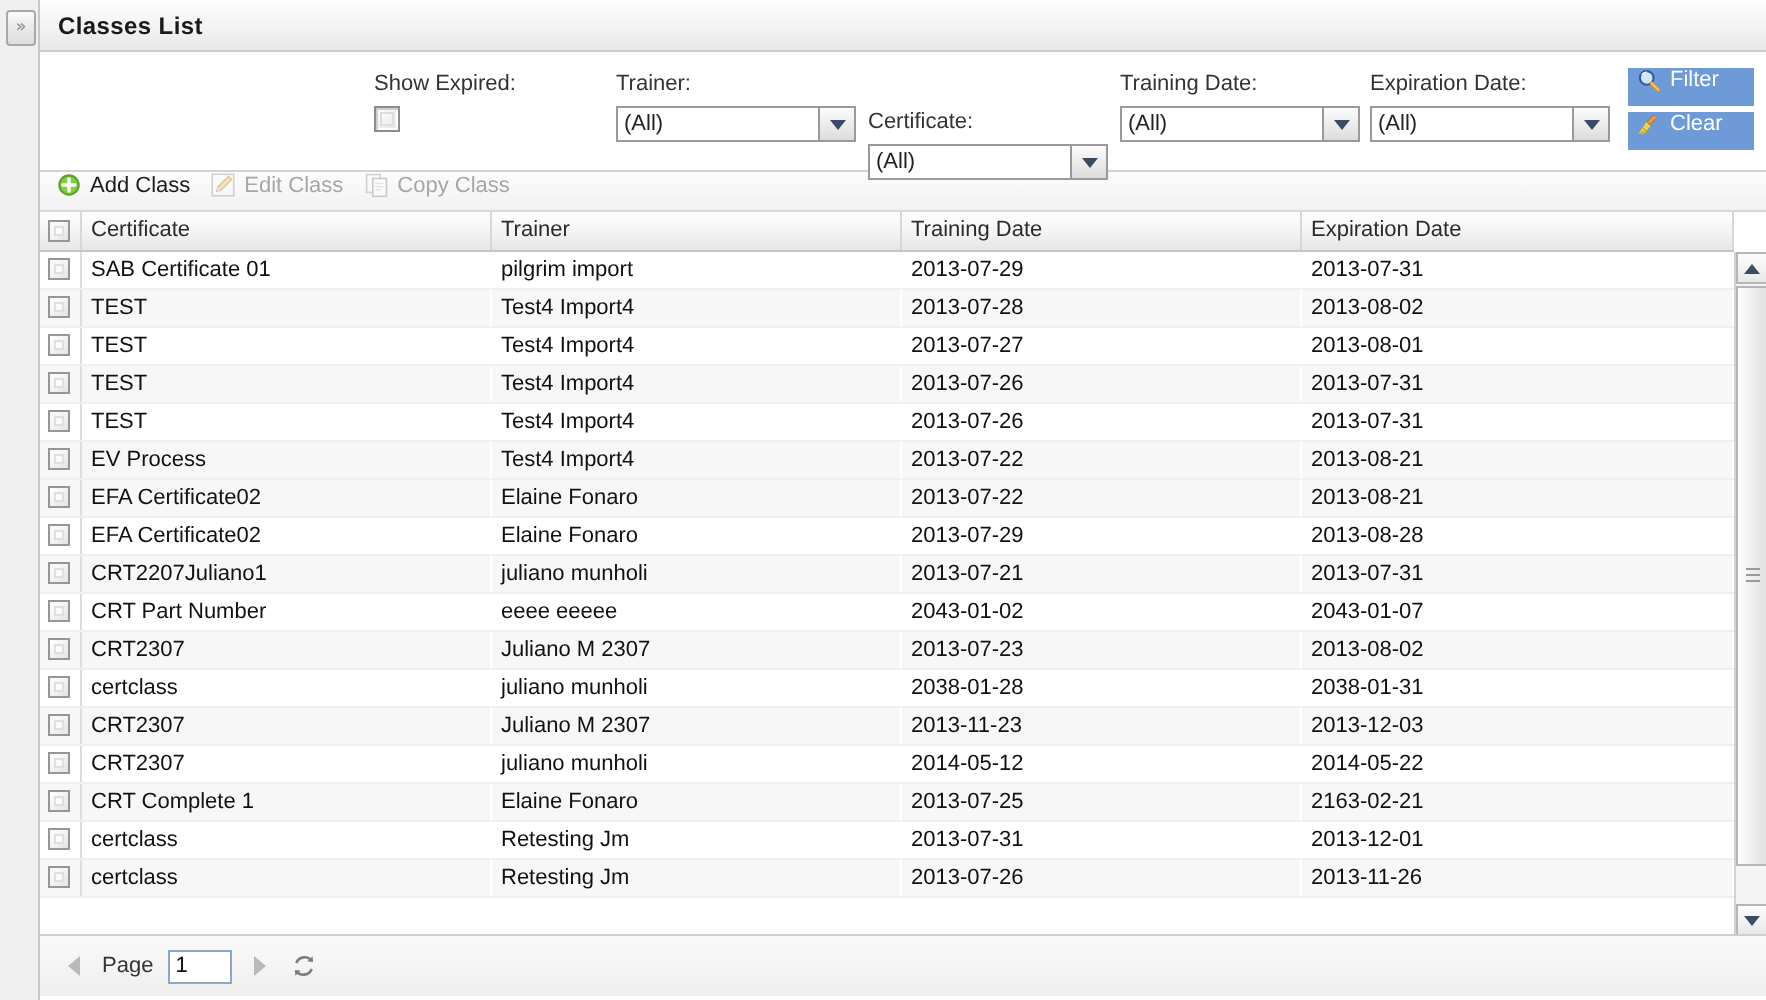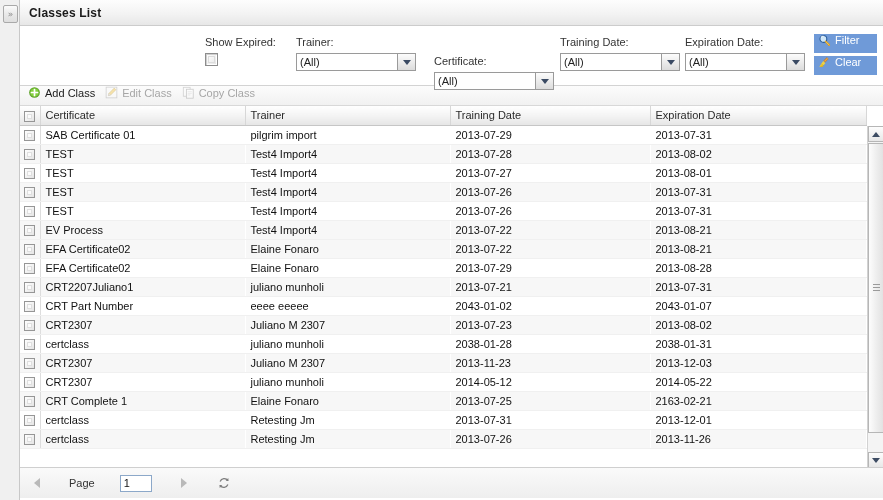--- a/index.html
+++ b/index.html
@@ -316,21 +316,21 @@
   }
 
   
   .footer {
     height: 30px;
     background: linear-gradient(to bottom, #fafafa, #eeeeee);
     box-sizing: border-box;
     display: flex;
     align-items: center;
     padding-left: 10px;
-    gap: 25px;
+    gap: 7px;
   }
   .pg-arrow {
     width: 14px; height: 14px;
     display: flex; align-items: center; justify-content: center;
     cursor: pointer;
   }
   .tri-left {
     width: 0; height: 0;
     border-top: 5px solid transparent;
     border-bottom: 5px solid transparent;
@@ -370,26 +370,26 @@
   </div>
 
   <div class="panel">
 
     <div class="title-bar">
       <span class="title">Classes List</span>
     </div>
 
     <div class="filter-strip">
 
-      <div class="filter-field" style="left:185px;">
+      <div class="filter-field" style="left:167px;">
         <span class="filter-label">Show Expired:</span>
         <span class="chk-3d"></span>
       </div>
 
-      <div class="filter-field" style="left:276px;">
+      <div class="filter-field" style="left:288px;">
         <span class="filter-label">Trainer:</span>
         <div class="combo">
           <input type="text" readonly="" value="(All)" style="">
           <span class="arrow-btn">
             <span class="caret-down"></span>
           </span>
         </div>
       </div>
 
       <div class="filter-field" style="left:414px;margin-top:19px;">

